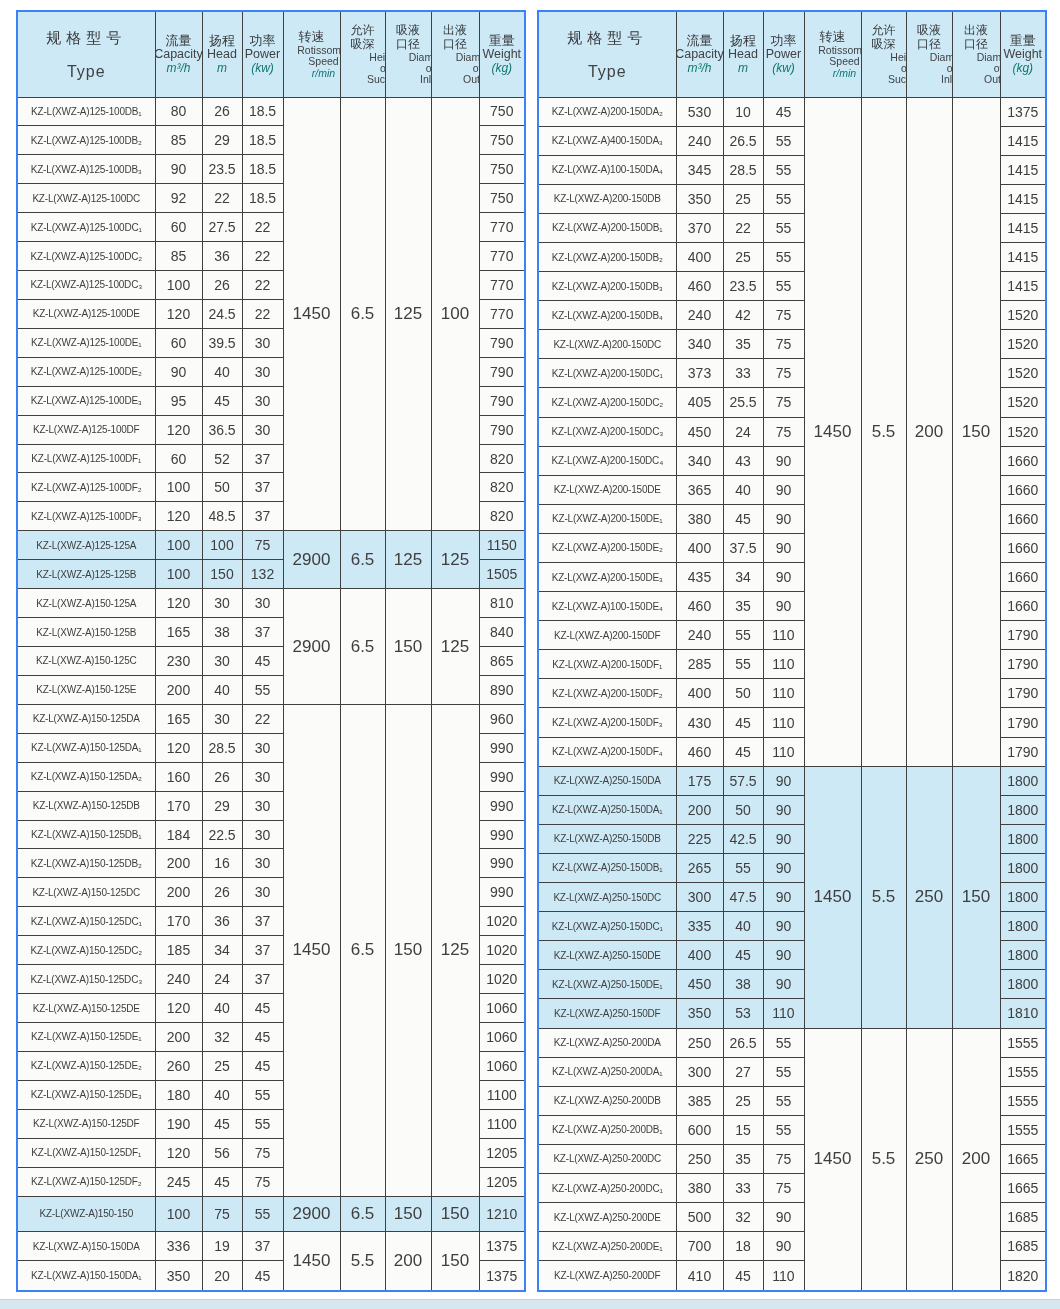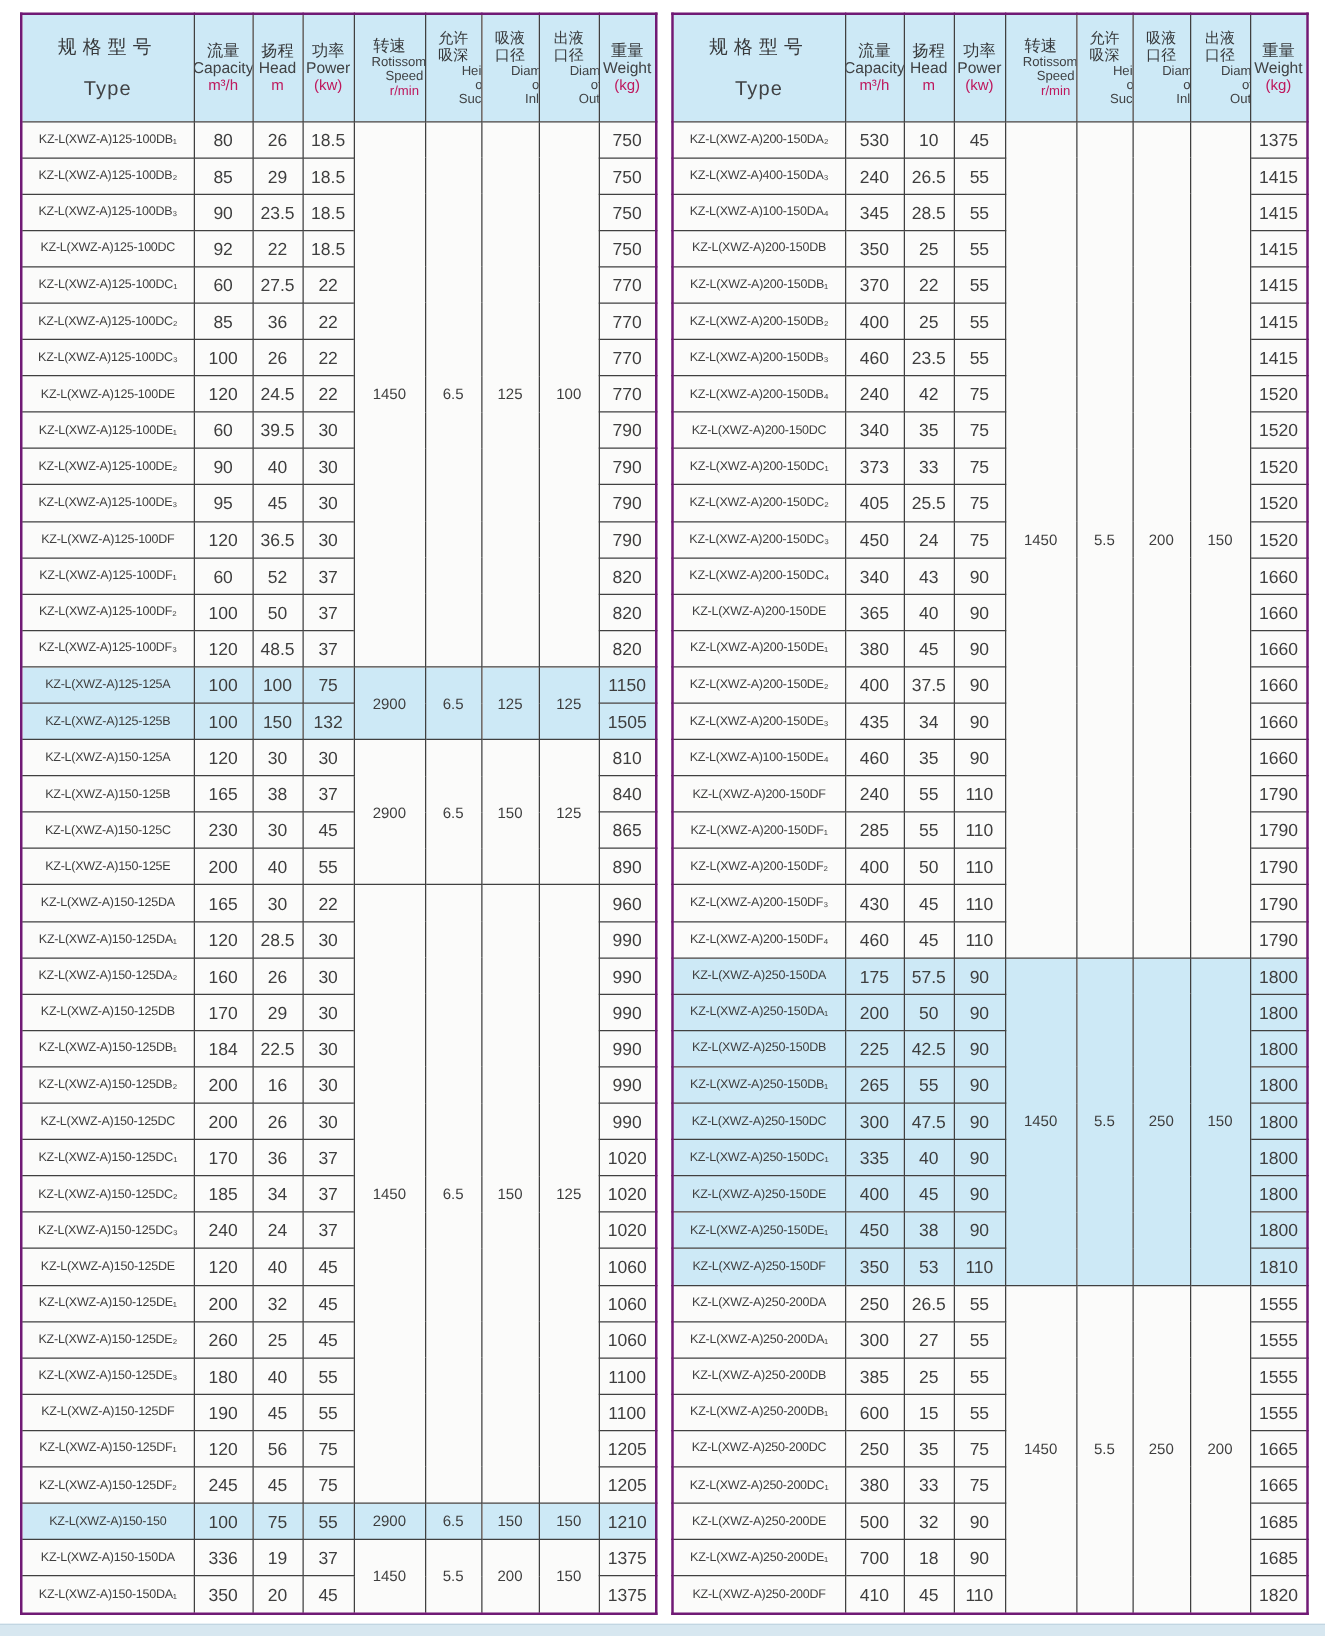--- a/index.html
+++ b/index.html
@@ -4,42 +4,42 @@
 <style>
   html,body{margin:0;padding:0;}
   body{
     width:1060px;height:1309px;position:relative;background:#ffffff;
     font-family:"Liberation Sans","DejaVu Sans",sans-serif;
   }
   .page{position:relative;width:1060px;height:1309px;overflow:hidden;}
   table.spec-table{
     position:absolute;top:10px;height:1282px;width:508px;
     border-collapse:collapse;table-layout:fixed;
-    background:#fbfbfa;border:2px solid #701a75;
+    background:#fbfbfa;border:2px solid #3b82f6;
   }
   table.spec-table.left{left:16px;}
   table.spec-table.right{left:537px;}
   .spec-table th,.spec-table td{
     border:1px solid #404040;text-align:center;vertical-align:middle;
     color:#3e3e3e;padding:0;overflow:hidden;
   }
   .spec-table thead tr{height:86px;}
   .spec-table th{background:#cde9f6;font-weight:normal;}
   .hcell{display:flex;flex-direction:column;align-items:center;justify-content:center;height:100%;}
   .zh{font-size:13px;line-height:1.2;white-space:pre-line;color:#37393b;}
   .en{font-size:12.5px;line-height:1.08;white-space:pre-line;color:#404244;}
-  .unit{font-size:12px;line-height:1.15;color:#be185d;}
+  .unit{font-size:12px;line-height:1.15;color:#0f766e;font-style:italic;}
   th.col-0 .zh{font-size:15px;letter-spacing:5px;margin-bottom:16px;}
   th.col-0 .en{font-size:16px;letter-spacing:1px;}
   th.col-4 .en,th.col-4 .unit{font-size:10.5px;margin-left:24px;}
   th.col-5 .zh,th.col-6 .zh,th.col-7 .zh{font-size:12px;}
   th.col-5 .en,th.col-6 .en,th.col-7 .en{font-size:10.5px;margin-left:44px;}
   td.type-cell{font-size:10px;letter-spacing:-0.2px;white-space:nowrap;}
   td.num{font-size:14px;}
-  td.merged{font-size:12px;}
+  td.merged{font-size:17px;}
   td.hl{background:#cde9f6;}
   .bottom-strip{
     position:absolute;left:0;top:1299px;width:1060px;height:10px;
     background:#d7e7f0;border-top:1px solid #c2d6e2;
   }
 </style>
 </head>
 <body>
 
 <div class="page">

